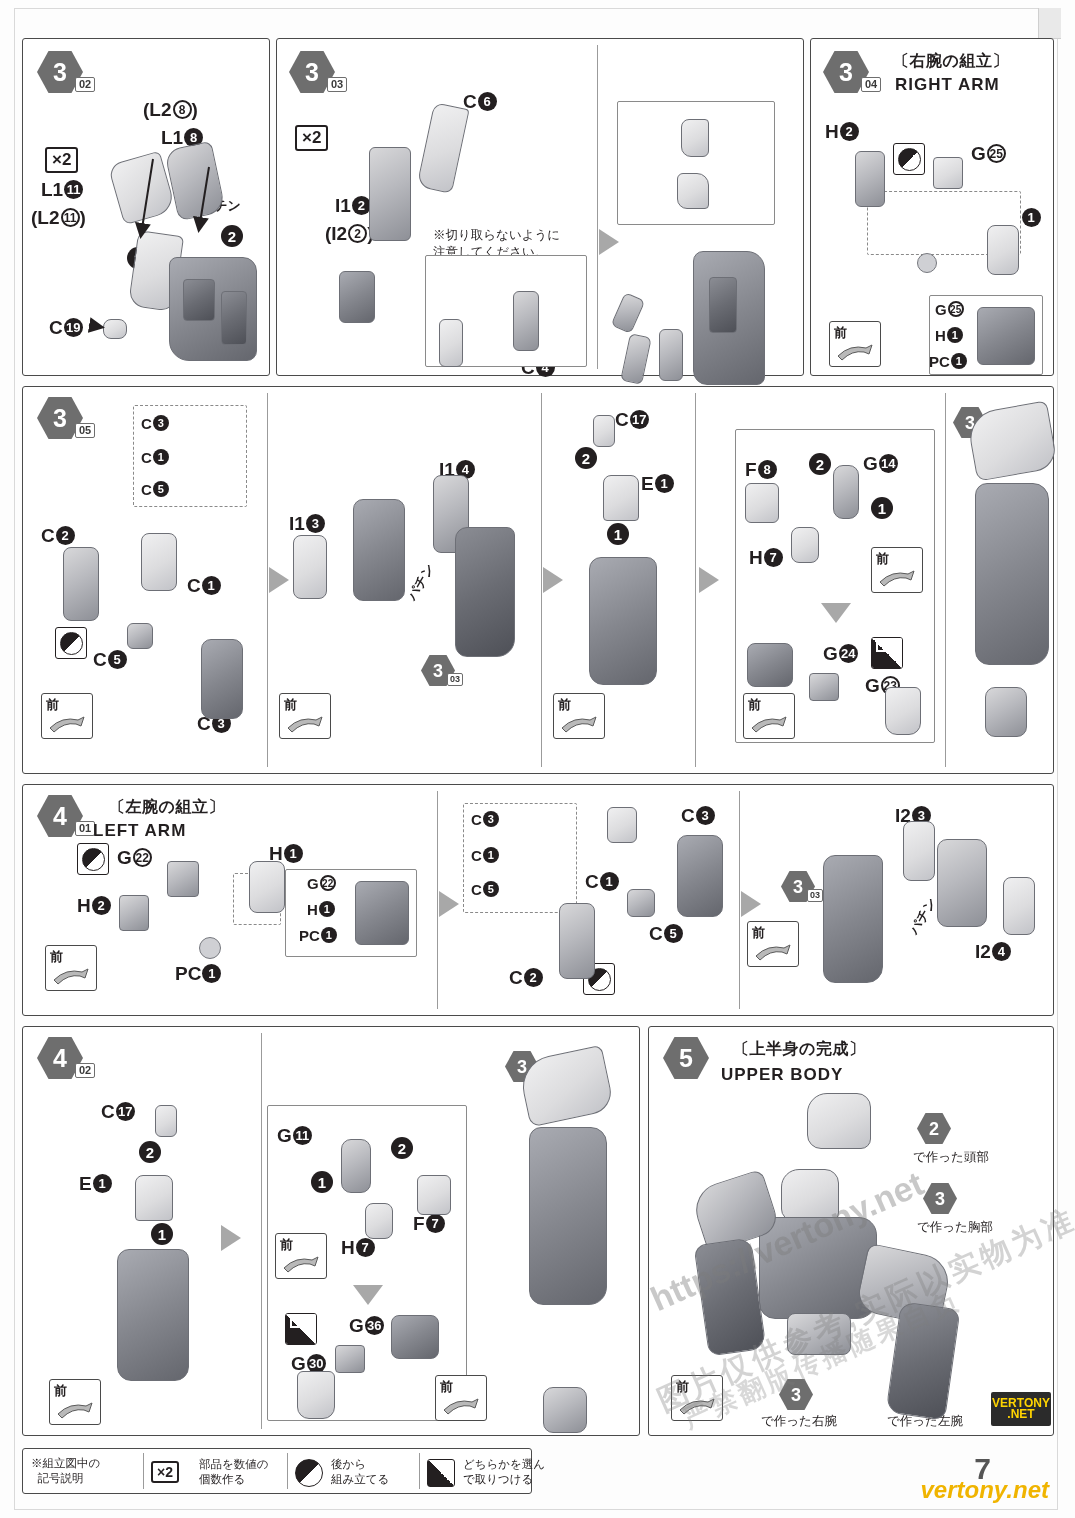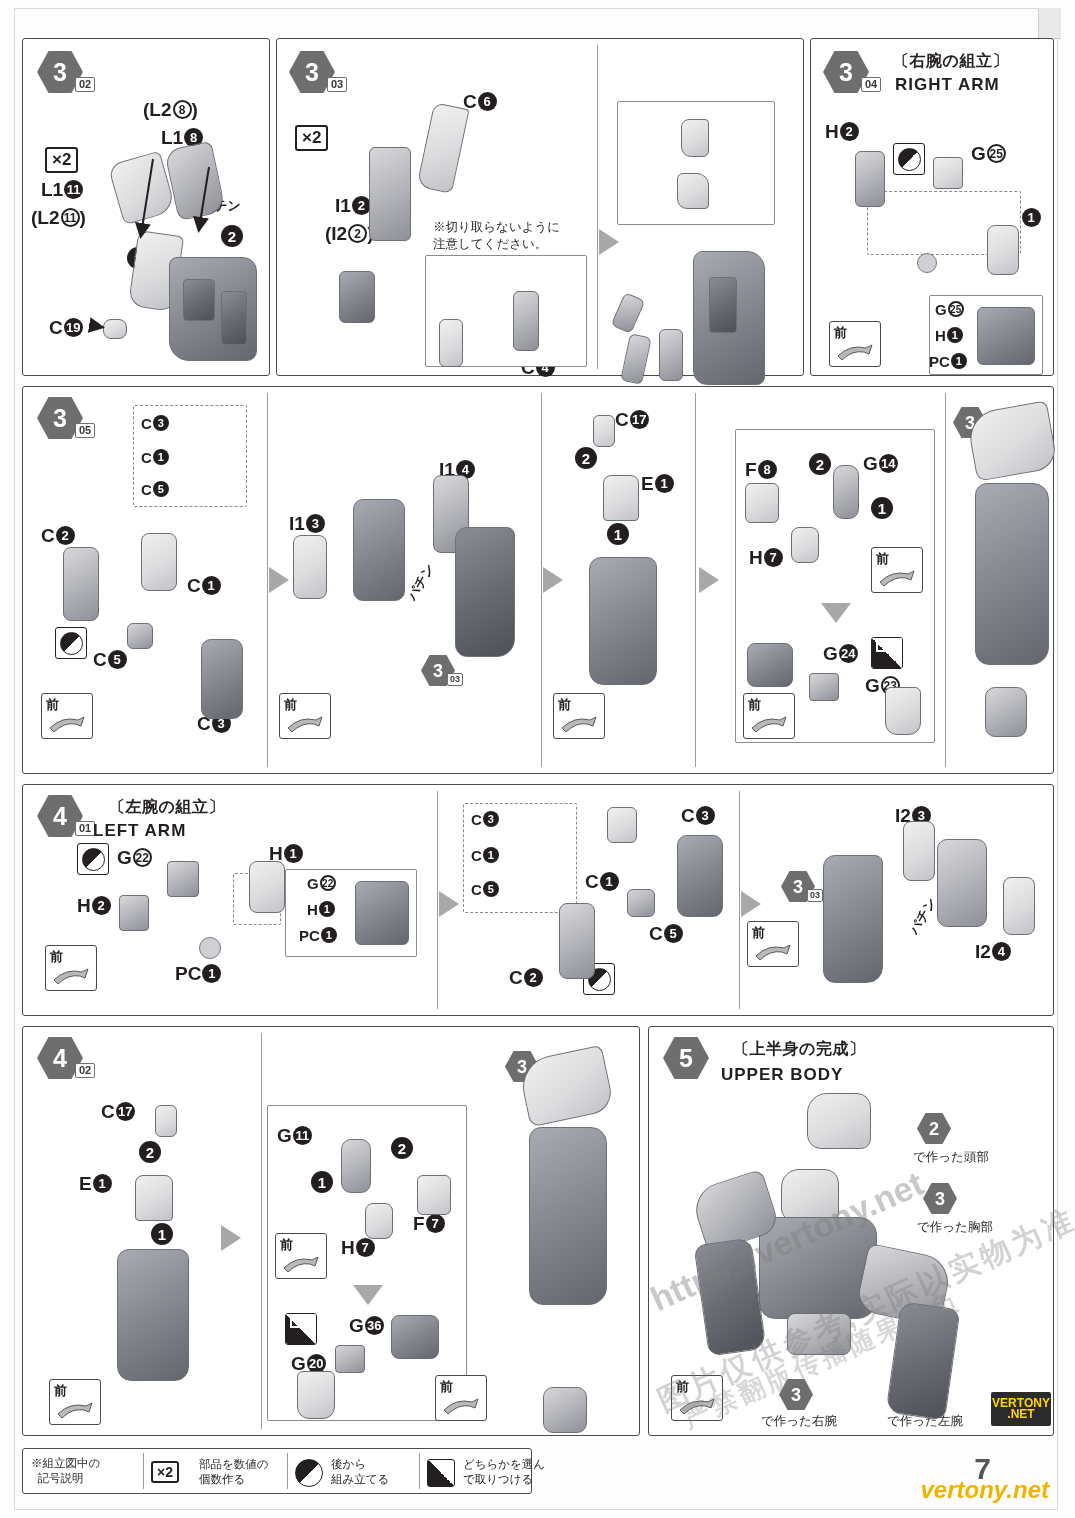--- a/index.html
+++ b/index.html
@@ -247,21 +247,21 @@
     <div class="vsep" style="left:320px;"></div>
     <div class="hex" style="left:12px;top:12px;">3</div>
     <div class="sub" style="left:50px;top:38px;">03</div>
     <div class="mult" style="left:18px;top:86px;">×2</div>
     <div class="lbl" style="left:186px;top:52px;">C<span class="num">6</span></div>
     <div class="lbl" style="left:58px;top:156px;">I1<span class="num">2</span></div>
     <div class="lbl" style="left:48px;top:184px;">(I2<span class="numw">2</span>)</div>
     <div class="lbl sm" style="left:152px;top:230px;">(I2<span class="numw">1</span>)</div>
     <div class="lbl sm" style="left:162px;top:258px;">I1<span class="num">1</span></div>
     <div class="lbl" style="left:244px;top:318px;">C<span class="num">4</span></div>
-    <div class="note" style="left:156px;top:180px;width:150px;">※切り取らないように<br>注意してください。</div>
+    <div class="note" style="left:156px;top:188px;width:150px;">※切り取らないように<br>注意してください。</div>
     <div class="solidbox" style="left:148px;top:216px;width:160px;height:110px;"></div>
     <div class="mult" style="left:348px;top:80px;">×3</div>
     <div class="lbl" style="left:442px;top:78px;">A<span class="num">11</span></div>
     <div class="lbl" style="left:442px;top:152px;">A<span class="numw">25</span></div>
     <div class="solidbox" style="left:340px;top:62px;width:156px;height:122px;"></div>
     <div class="bigarrow" style="left:322px;top:190px;"></div>
 
     <div class="part lt" style="left:148px;top:66px;width:34px;height:84px;transform:rotate(12deg);border-radius:10px 4px 8px 14px;"></div>
     <div class="part" style="left:92px;top:108px;width:40px;height:92px;border-radius:6px;"></div>
     <div class="part dk" style="left:62px;top:232px;width:34px;height:50px;border-radius:6px;"></div>
@@ -510,21 +510,21 @@
       <div class="t">前</div>
       <svg class="arrow" viewBox="0 0 38 20">
           <path d="M2 14 Q14 2 30 6 L36 3 L33 12 L28 10 Q16 8 6 18 Z" fill="#b9b9b9" stroke="#5a5a5a" stroke-width="1"></path>
         </svg>
     </div>
     <div class="bigarrow down" style="left:330px;top:258px;"></div>
     <div class="iconbox" style="left:262px;top:286px;">
         <div class="tri"></div>
       </div>
     <div class="lbl" style="left:326px;top:288px;">G<span class="num">36</span></div>
-    <div class="lbl" style="left:268px;top:326px;">G<span class="num">20</span></div>
+    <div class="lbl" style="left:268px;top:326px;">G<span class="num">30</span></div>
     <div class="part" style="left:318px;top:112px;width:28px;height:52px;border-radius:10px;"></div>
     <div class="part lt" style="left:394px;top:148px;width:32px;height:38px;border-radius:6px;"></div>
     <div class="part lt" style="left:342px;top:176px;width:26px;height:34px;border-radius:8px;"></div>
     <div class="part dk" style="left:368px;top:288px;width:46px;height:42px;border-radius:8px;"></div>
     <div class="part" style="left:312px;top:318px;width:28px;height:26px;border-radius:4px;"></div>
     <div class="part lt" style="left:274px;top:344px;width:36px;height:46px;border-radius:6px 6px 12px 12px;"></div>
 
     <div class="hex small" style="left:482px;top:24px;">3</div>
     <div class="sub tiny" style="left:508px;top:42px;">02</div>
     <div class="part lt" style="left:500px;top:26px;width:84px;height:64px;transform:rotate(-12deg);border-radius:32px 8px 22px 10px;"></div>

